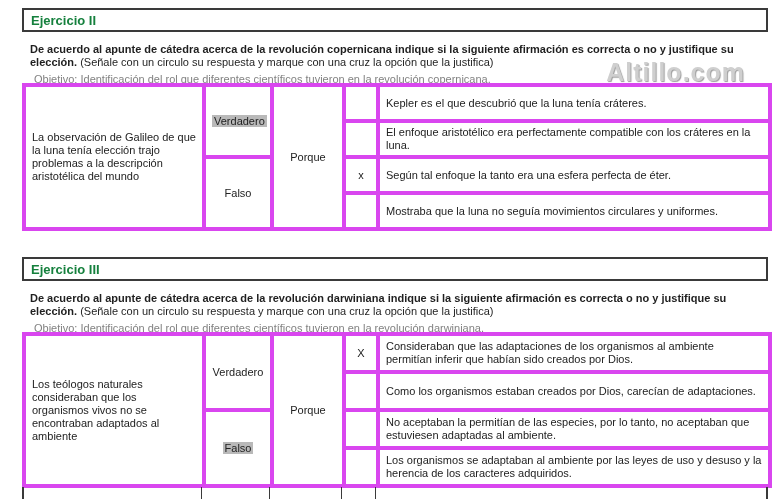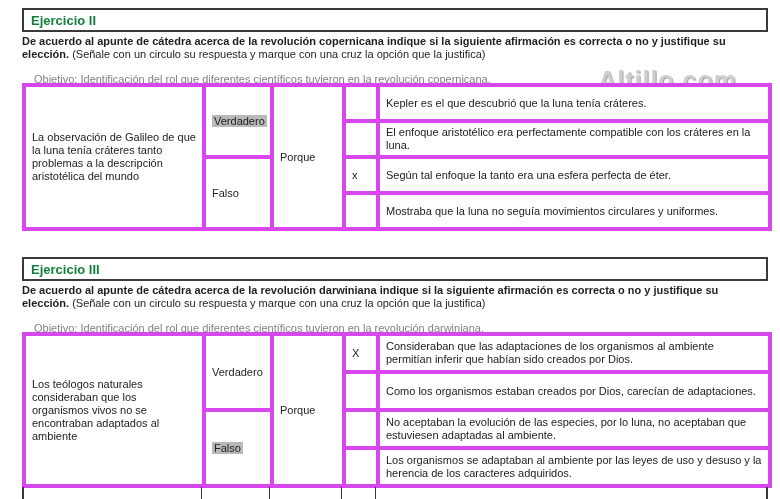--- a/index.html
+++ b/index.html
@@ -8,41 +8,41 @@
     font-family:"Liberation Sans",sans-serif;color:#222;overflow:hidden;
   }
   .ex{position:absolute;left:22px;width:746px;}
   #ex0{top:8px;}
   #ex1{top:257px;}
   .exbox{
     box-sizing:border-box;height:24px;border:2px solid #3a3a3a;
     display:flex;align-items:center;padding-left:7px;
     font-weight:bold;font-size:13px;color:#15803d;background:#fff;
   }
-  .instr{position:absolute;top:27px;left:0;width:737px;margin:0;font-size:11px;line-height:13px;color:#1f1f1f;}
+  .instr{position:absolute;top:27px;left:0;width:737px;margin:8px;font-size:11px;line-height:13px;color:#1f1f1f;}
   .instr b{font-weight:bold;}
   .obj{position:absolute;top:53px;left:0;margin:12px;font-size:11px;line-height:13px;color:#828282;}
   .qtable{
     position:absolute;top:75px;left:0;width:746px;
     border-collapse:collapse;table-layout:fixed;
     border:2px solid #3a3a3a;background:#fff;
   }
   .qtable td{
     border:4px solid #d946ef;font-size:11px;line-height:13px;
     vertical-align:middle;padding:2px 6px;overflow:hidden;
   }
   #ex0 .qtable tr{height:36px;}
   #ex1 .qtable tr{height:38px;}
   #ex1 .qtable{border-bottom-width:1px;}
   .stmt{text-align:left;padding:2px 8px 2px 9px;}
-  .vf,.porque,.mark{}
+  .vf,.porque,.mark{text-align:center;}
   .hl{background:#b9b9b9;padding:0 2px;}
   .just{text-align:left;padding:2px 8px 2px 10px;}
   .watermark{
-    position:absolute;top:50px;right:27px;margin:16px;
+    position:absolute;top:50px;right:27px;margin:8px;
     font-size:25px;font-weight:bold;letter-spacing:1px;
     color:#cfcfcf;text-shadow:1px 1px 1px #9e9e9e;
   }
   .stub{position:absolute;top:487px;height:12px;width:1px;background:#3a3a3a;}
 </style>
 </head>
 <body>
 
 <p class="watermark">Altillo.com</p>
 
@@ -55,21 +55,21 @@
   <table class="qtable">
     <colgroup>
       <col style="width:180px">
         <col style="width:68px">
         <col style="width:72px">
         <col style="width:34px">
         <col style="width:392px">
     </colgroup>
     <tbody>
         <tr>
-      <td class="stmt" rowspan="4">La observación de Galileo de que la luna tenía cráteres tanto problemas a la descripción aristotélica del mundo</td>
+      <td class="stmt" rowspan="4">La observación de Galileo de que la luna tenía elección trajo problemas a la descripción aristotélica del mundo</td>
       <td class="vf" rowspan="2"><span class="vlabel hl" id="ex0-true">Verdadero</span></td>
       <td class="porque" rowspan="4">Porque</td>
       <td class="mark"></td>
       <td class="just">Kepler es el que descubrió que la luna tenía cráteres.</td>
     </tr>
     <tr>
       <td class="mark"></td>
       <td class="just">El enfoque aristotélico era perfectamente compatible con los cráteres en la luna.</td>
     </tr>
     <tr>
@@ -107,21 +107,21 @@
       <td class="mark">X</td>
       <td class="just">Consideraban que las adaptaciones de los organismos al ambiente permitían inferir que habían sido creados por Dios.</td>
     </tr>
     <tr>
       <td class="mark"></td>
       <td class="just">Como los organismos estaban creados por Dios, carecían de adaptaciones.</td>
     </tr>
     <tr>
       <td class="vf" rowspan="2"><span class="vlabel hl" id="ex1-false">Falso</span></td>
       <td class="mark"></td>
-      <td class="just">No aceptaban la evolución de las especies, por lo luna, no aceptaban que estuviesen adaptadas al ambiente.</td>
+      <td class="just">No aceptaban la permitían de las especies, por lo tanto, no aceptaban que estuviesen adaptadas al ambiente.</td>
     </tr>
     <tr>
       <td class="mark"></td>
       <td class="just">Los organismos se adaptaban al ambiente por las leyes de uso y desuso y la herencia de los caracteres adquiridos.</td>
     </tr>
   </tbody>
     </table>
 </section>
 
 <div class="stub" style="left:22px;width:2px"></div>

